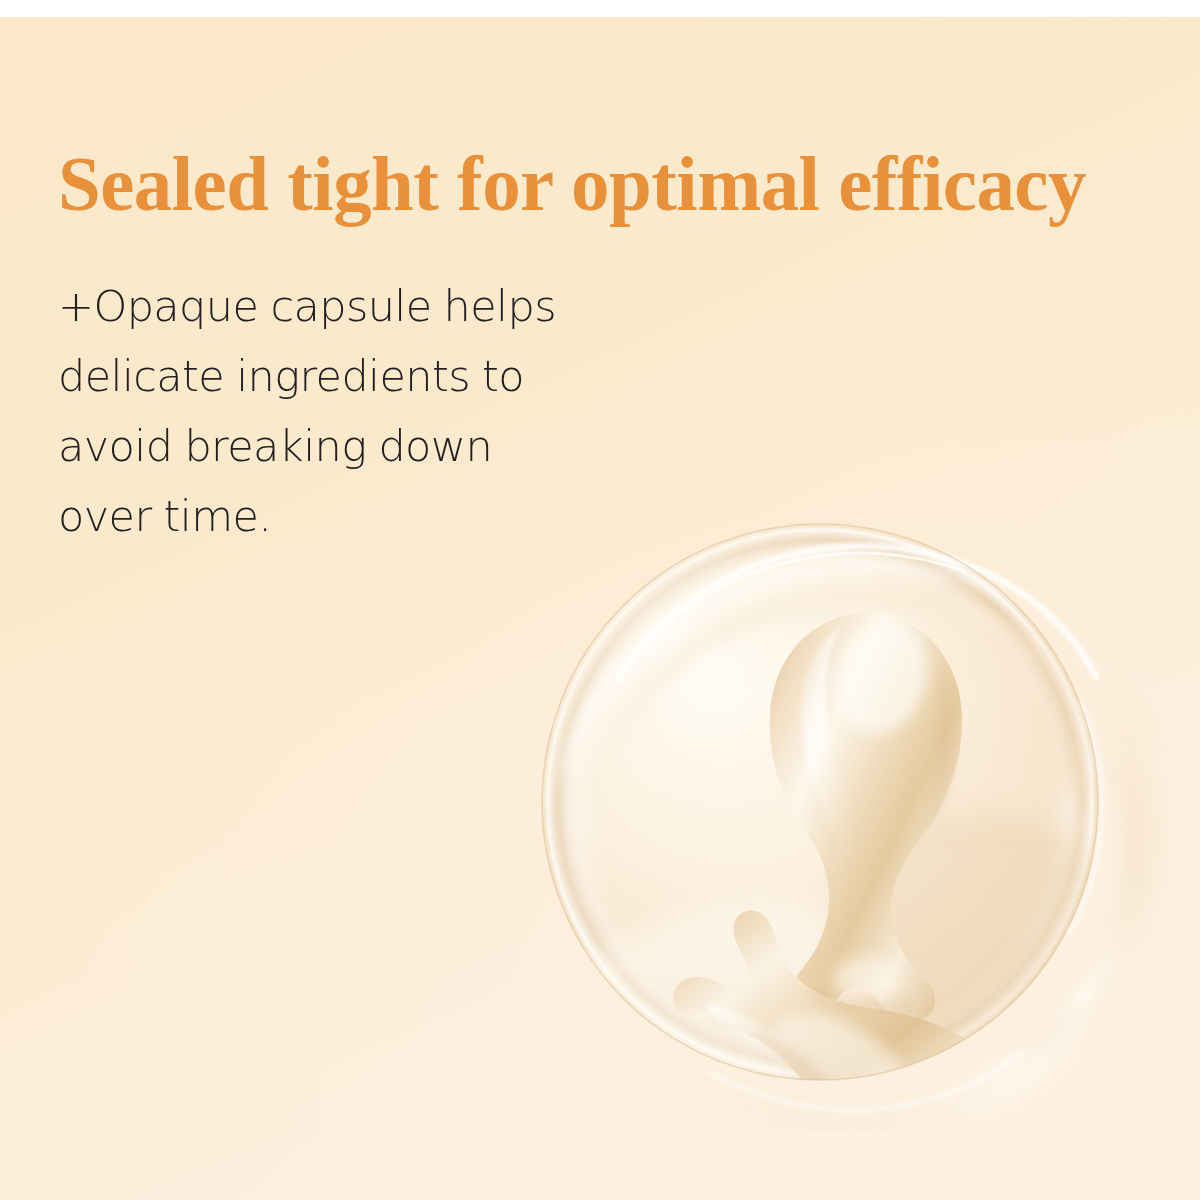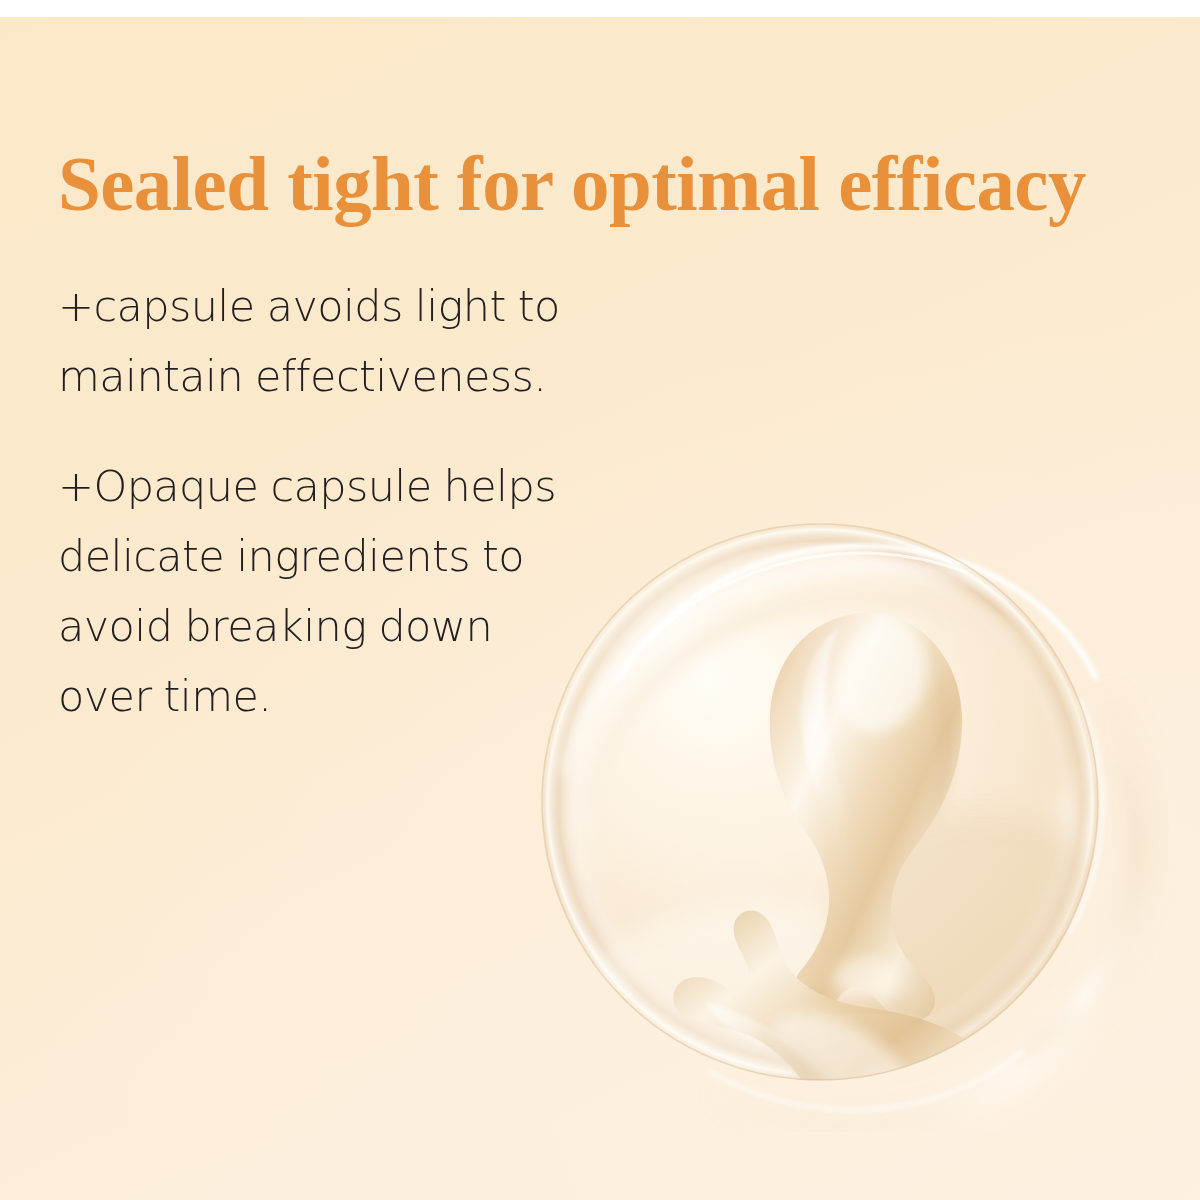--- a/index.html
+++ b/index.html
@@ -268,19 +268,18 @@
       </g>
     </svg>
   </div>
 
   <div class="text-col">
 
     <h1 class="headline">Sealed tight for optimal efficacy</h1>
 
 
     <div class="bullets">
-      <p class="bullet">+capsule avoids light to maintain effectiveness.</p>
       <p class="bullet">+Opaque capsule helps delicate ingredients to avoid breaking down over time.</p>
     </div>
 
   </div>
 
 </div>
 
 </body></html>

